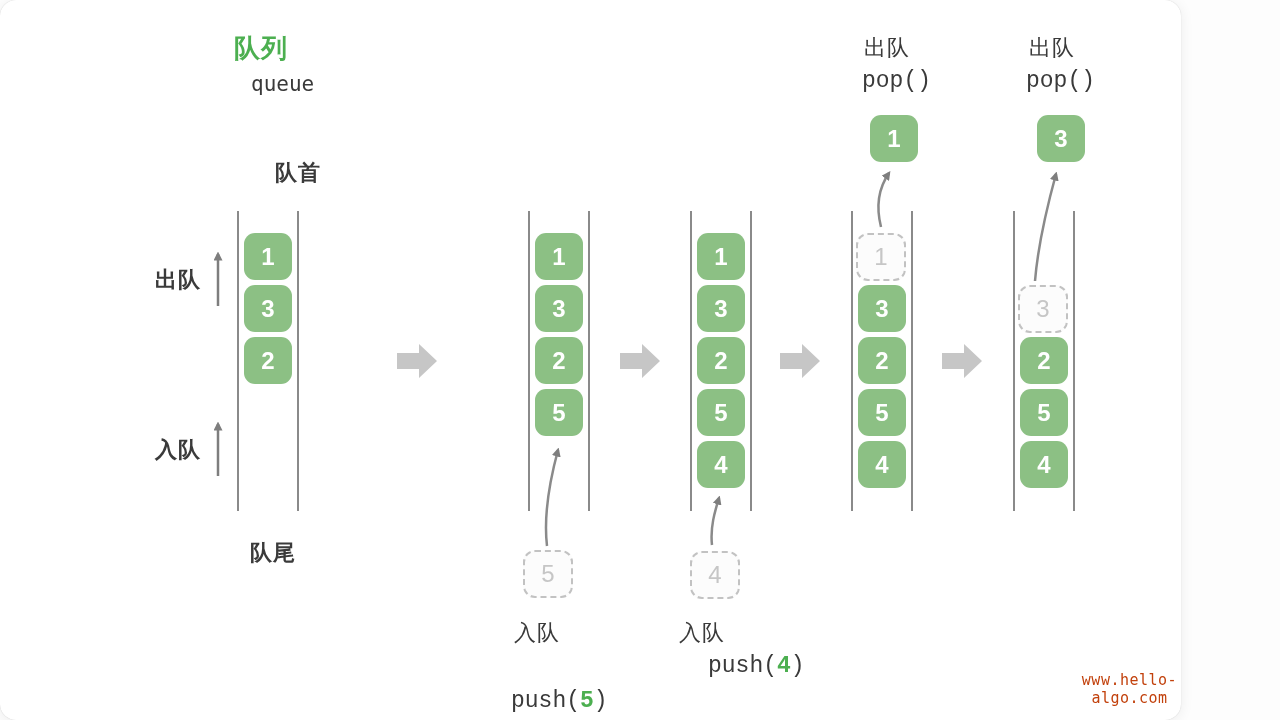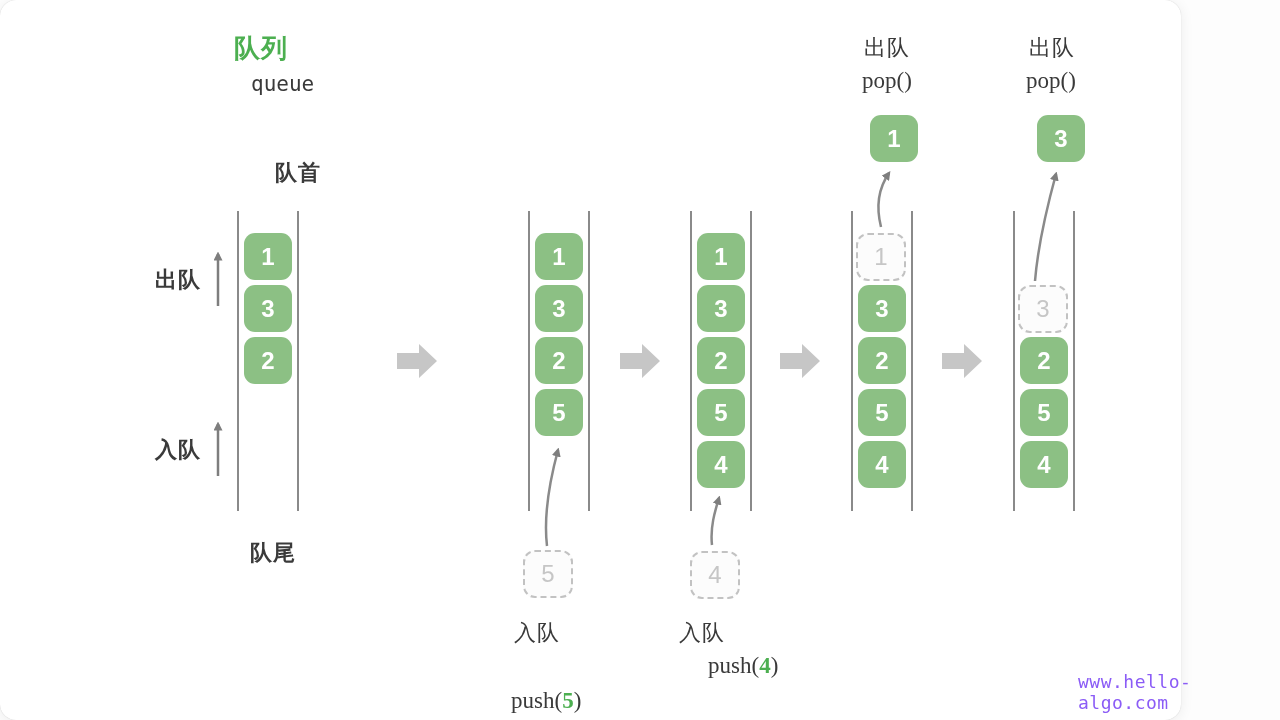--- a/index.html
+++ b/index.html
@@ -8,38 +8,39 @@
     background: #fdfdfd;
     font-family: "Liberation Sans", "DejaVu Sans", sans-serif;
     overflow: hidden;
   }
   .card {
     position: absolute; left: 0; top: 0;
     width: 1181px; height: 720px;
     background: #ffffff;
     border-radius: 16px;
     box-shadow: 0 0 1px rgba(0,0,0,0.20), 0 2px 14px rgba(0,0,0,0.07);
+    text-align: center;
   }
   .abs { position: absolute; }
 
   .title-zh {
     font-size: 26px; font-weight: 700; color: #4CAF50; letter-spacing: 1px;
   }
   .title-en {
     font-family: "DejaVu Sans Mono", "Liberation Mono", monospace;
     font-size: 21px; color: #3a3a3a;
   }
   .big-label {
     font-size: 22px; font-weight: 700; color: #3a3a3a; letter-spacing: 1px;
   }
   .op-action {
     font-size: 22px; font-weight: 400; color: #3a3a3a; letter-spacing: 1px;
   }
   .op-code {
-    font-family: Liberation Serif, serif;
+    font-family: Liberation Mono, monospace;
     font-size: 23px; color: #3a3a3a; white-space: nowrap;
   }
   .op-code .arg { color: #4CAF50; font-weight: 700; }
 
   .rail {
     width: 2px; height: 300px; background: #8a8a8a; top: 211px;
   }
 
   .qbox {
     width: 48px; height: 47px;
@@ -56,21 +57,21 @@
     border-radius: 12px;
     color: #c6c6c6;
     font-size: 24px; font-weight: 400;
     display: flex; align-items: center; justify-content: center;
   }
 
   .overlay { position: absolute; left: 0; top: 0; pointer-events: none; }
 
   .watermark {
     font-family: "DejaVu Sans Mono", "Liberation Mono", monospace;
-    font-size: 18px; color: #8b5cf6; letter-spacing: 0.5px;
+    font-size: 15px; color: #c2410c; letter-spacing: 0.5px;
   }
 </style>
 </head>
 <body>
 
 <div class="card">
 
   <div class="abs title-zh" style="left:234px; top:31px;">队列</div>
   <div class="abs title-en" style="left:231px; top:72px;margin-left:20px;">queue</div>
 

